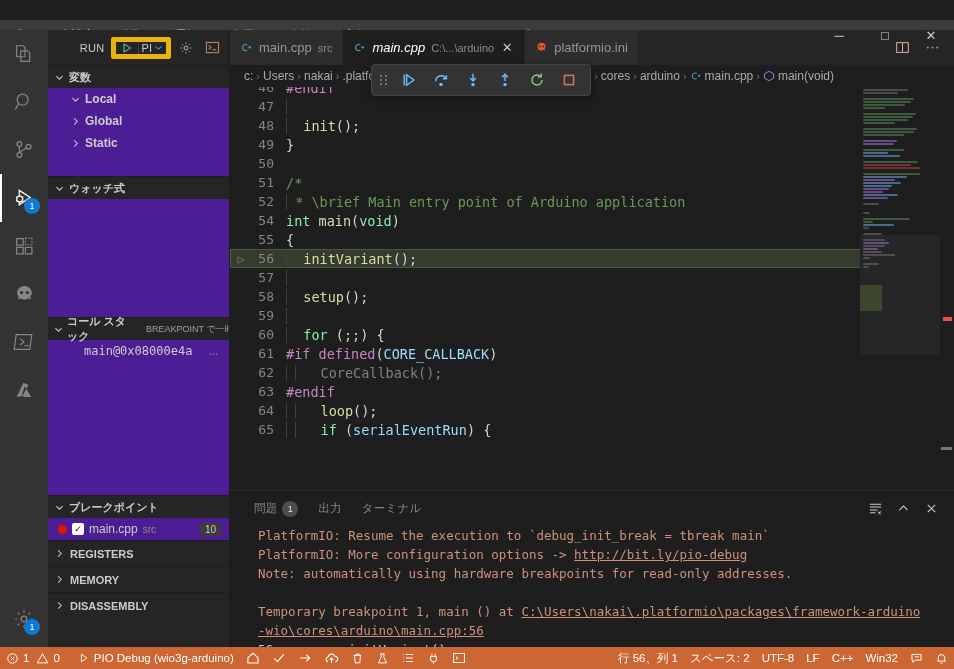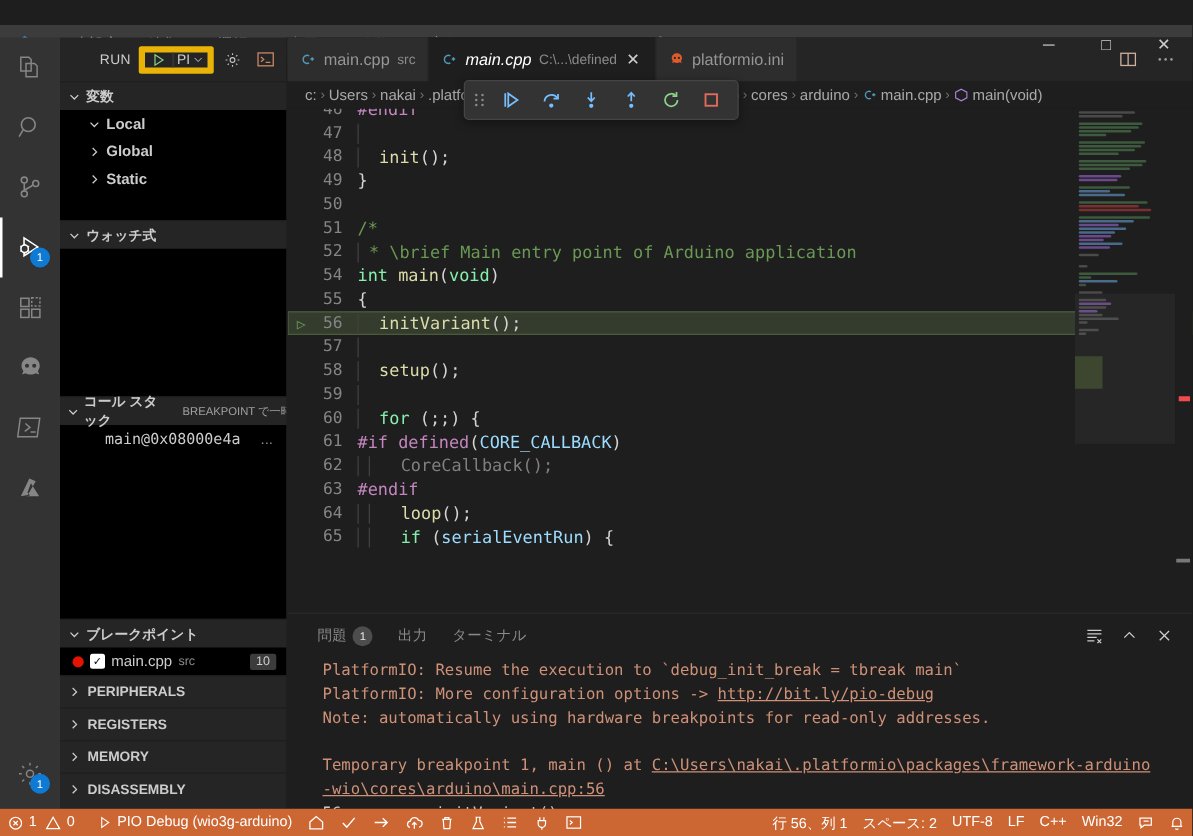--- a/index.html
+++ b/index.html
@@ -77,21 +77,21 @@
   .hdr-ico{ width:22px; height:22px; display:flex; align-items:center; justify-content:center; color:#c5c5c5; }
 
   .sect{ border-top:1px solid #1e1e1e; }
   .sect-head{
     height:22px; display:flex; align-items:center; gap:3px;
     padding-left:4px; background:#252526;
     font-size:11px; font-weight:bold; color:#cccccc;
   }
   .chev{ width:14px; height:14px; display:flex; align-items:center; justify-content:center; color:#cccccc;}
   .sect-sub{ font-size:9px; font-weight:normal; color:#a0a0a0; margin-left:6px; white-space:nowrap; overflow:hidden; }
-  .sect-body{ background:#000000; }
+  .sect-body{ background:#4c1d95; }
   .tree-row{
     height:22px; display:flex; align-items:center; gap:3px;
     padding-left:14px; font-size:12px; color:#cccccc;
   }
   .tree-row.bold{ font-weight:bold; }
   .mono{ font-family:"DejaVu Sans Mono","Liberation Mono",monospace; }
   .stack-row{
     height:22px; display:flex; align-items:center; gap:16px; padding-left:36px;
     font-size:12px; color:#cccccc;
   }
@@ -428,28 +428,20 @@
         </div>
       </div>
     </div>
 
     <div class="collapsed-sect">
       <span class="chev">
         <svg width="11" height="11" viewBox="0 0 16 16" fill="none" stroke="currentColor" stroke-width="1.5">
             <path d="M6 3.5l4.5 4.5L6 12.5"></path>
           </svg>
       </span>
-      <span>PERIPHERALS</span>
-    </div>
-    <div class="collapsed-sect">
-      <span class="chev">
-        <svg width="11" height="11" viewBox="0 0 16 16" fill="none" stroke="currentColor" stroke-width="1.5">
-            <path d="M6 3.5l4.5 4.5L6 12.5"></path>
-          </svg>
-      </span>
       <span>REGISTERS</span>
     </div>
     <div class="collapsed-sect">
       <span class="chev">
         <svg width="11" height="11" viewBox="0 0 16 16" fill="none" stroke="currentColor" stroke-width="1.5">
             <path d="M6 3.5l4.5 4.5L6 12.5"></path>
           </svg>
       </span>
       <span>MEMORY</span>
     </div>
@@ -478,21 +470,21 @@
         <span class="tab-desc">src</span>
       </div>
       <div class="tab active">
         <span>
           <svg width="13" height="13" viewBox="0 0 16 16" fill="none" stroke="#519aba" stroke-width="1.4">
             <path d="M9 4.5A4 4 0 1 0 9 11.5"></path>
               <path d="M12 6v3.4M10.3 7.7h3.4"></path>
           </svg>
         </span>
         <span class="tab-italic">main.cpp</span>
-        <span class="tab-desc">C:\...\defined</span>
+        <span class="tab-desc">C:\...\arduino</span>
         <span class="tab-close">✕</span>
       </div>
       <div class="tab">
         <span>
           <svg width="13" height="13" viewBox="0 0 24 24" fill="#e05a2b">
             <path d="M12 3c-4.2 0-7.6 3.1-7.6 7 0 1.6.6 3.1 1.6 4.3l-1.2 3 3.1-1.1C9.1 17 10.5 17.4 12 17.4s2.9-.4 4.1-1.2l3.1 1.1-1.2-3c1-1.2 1.6-2.7 1.6-4.3 0-3.9-3.4-7-7.6-7z"></path>
             <circle cx="9" cy="10" r="1.7" fill="#2d2d2d"></circle>
               <circle cx="15" cy="10" r="1.7" fill="#2d2d2d"></circle>
           </svg>
         </span>

